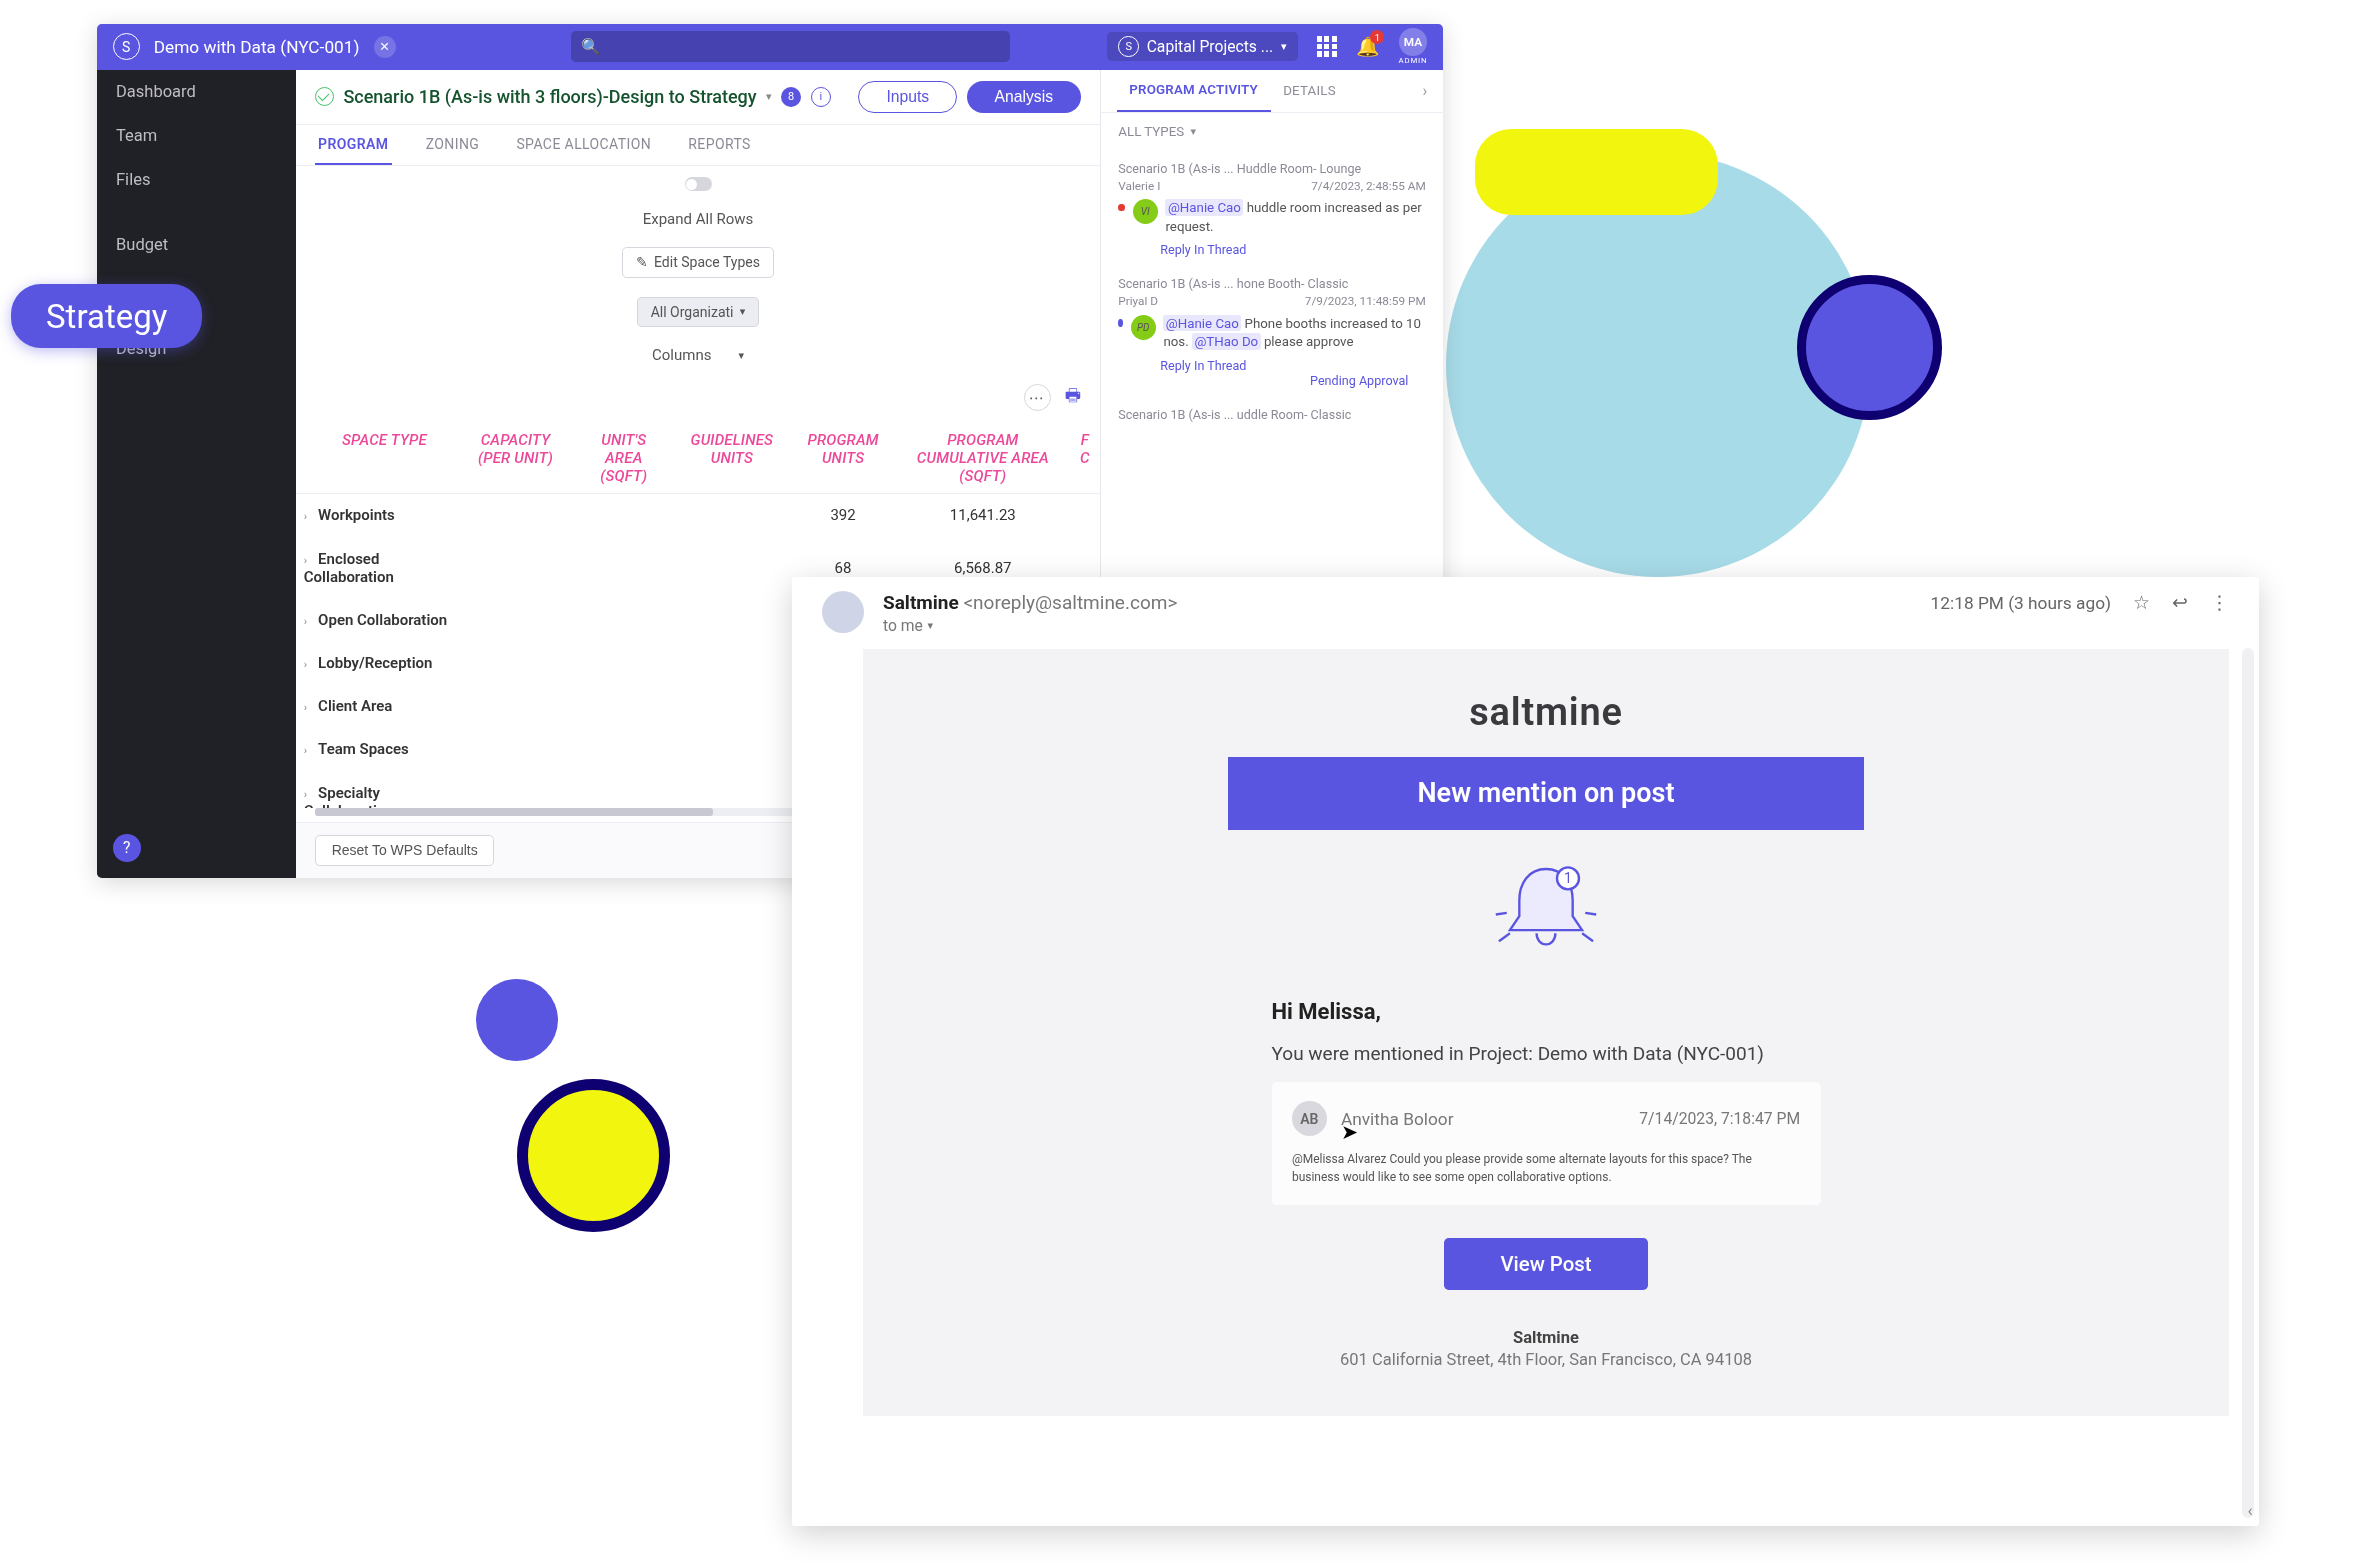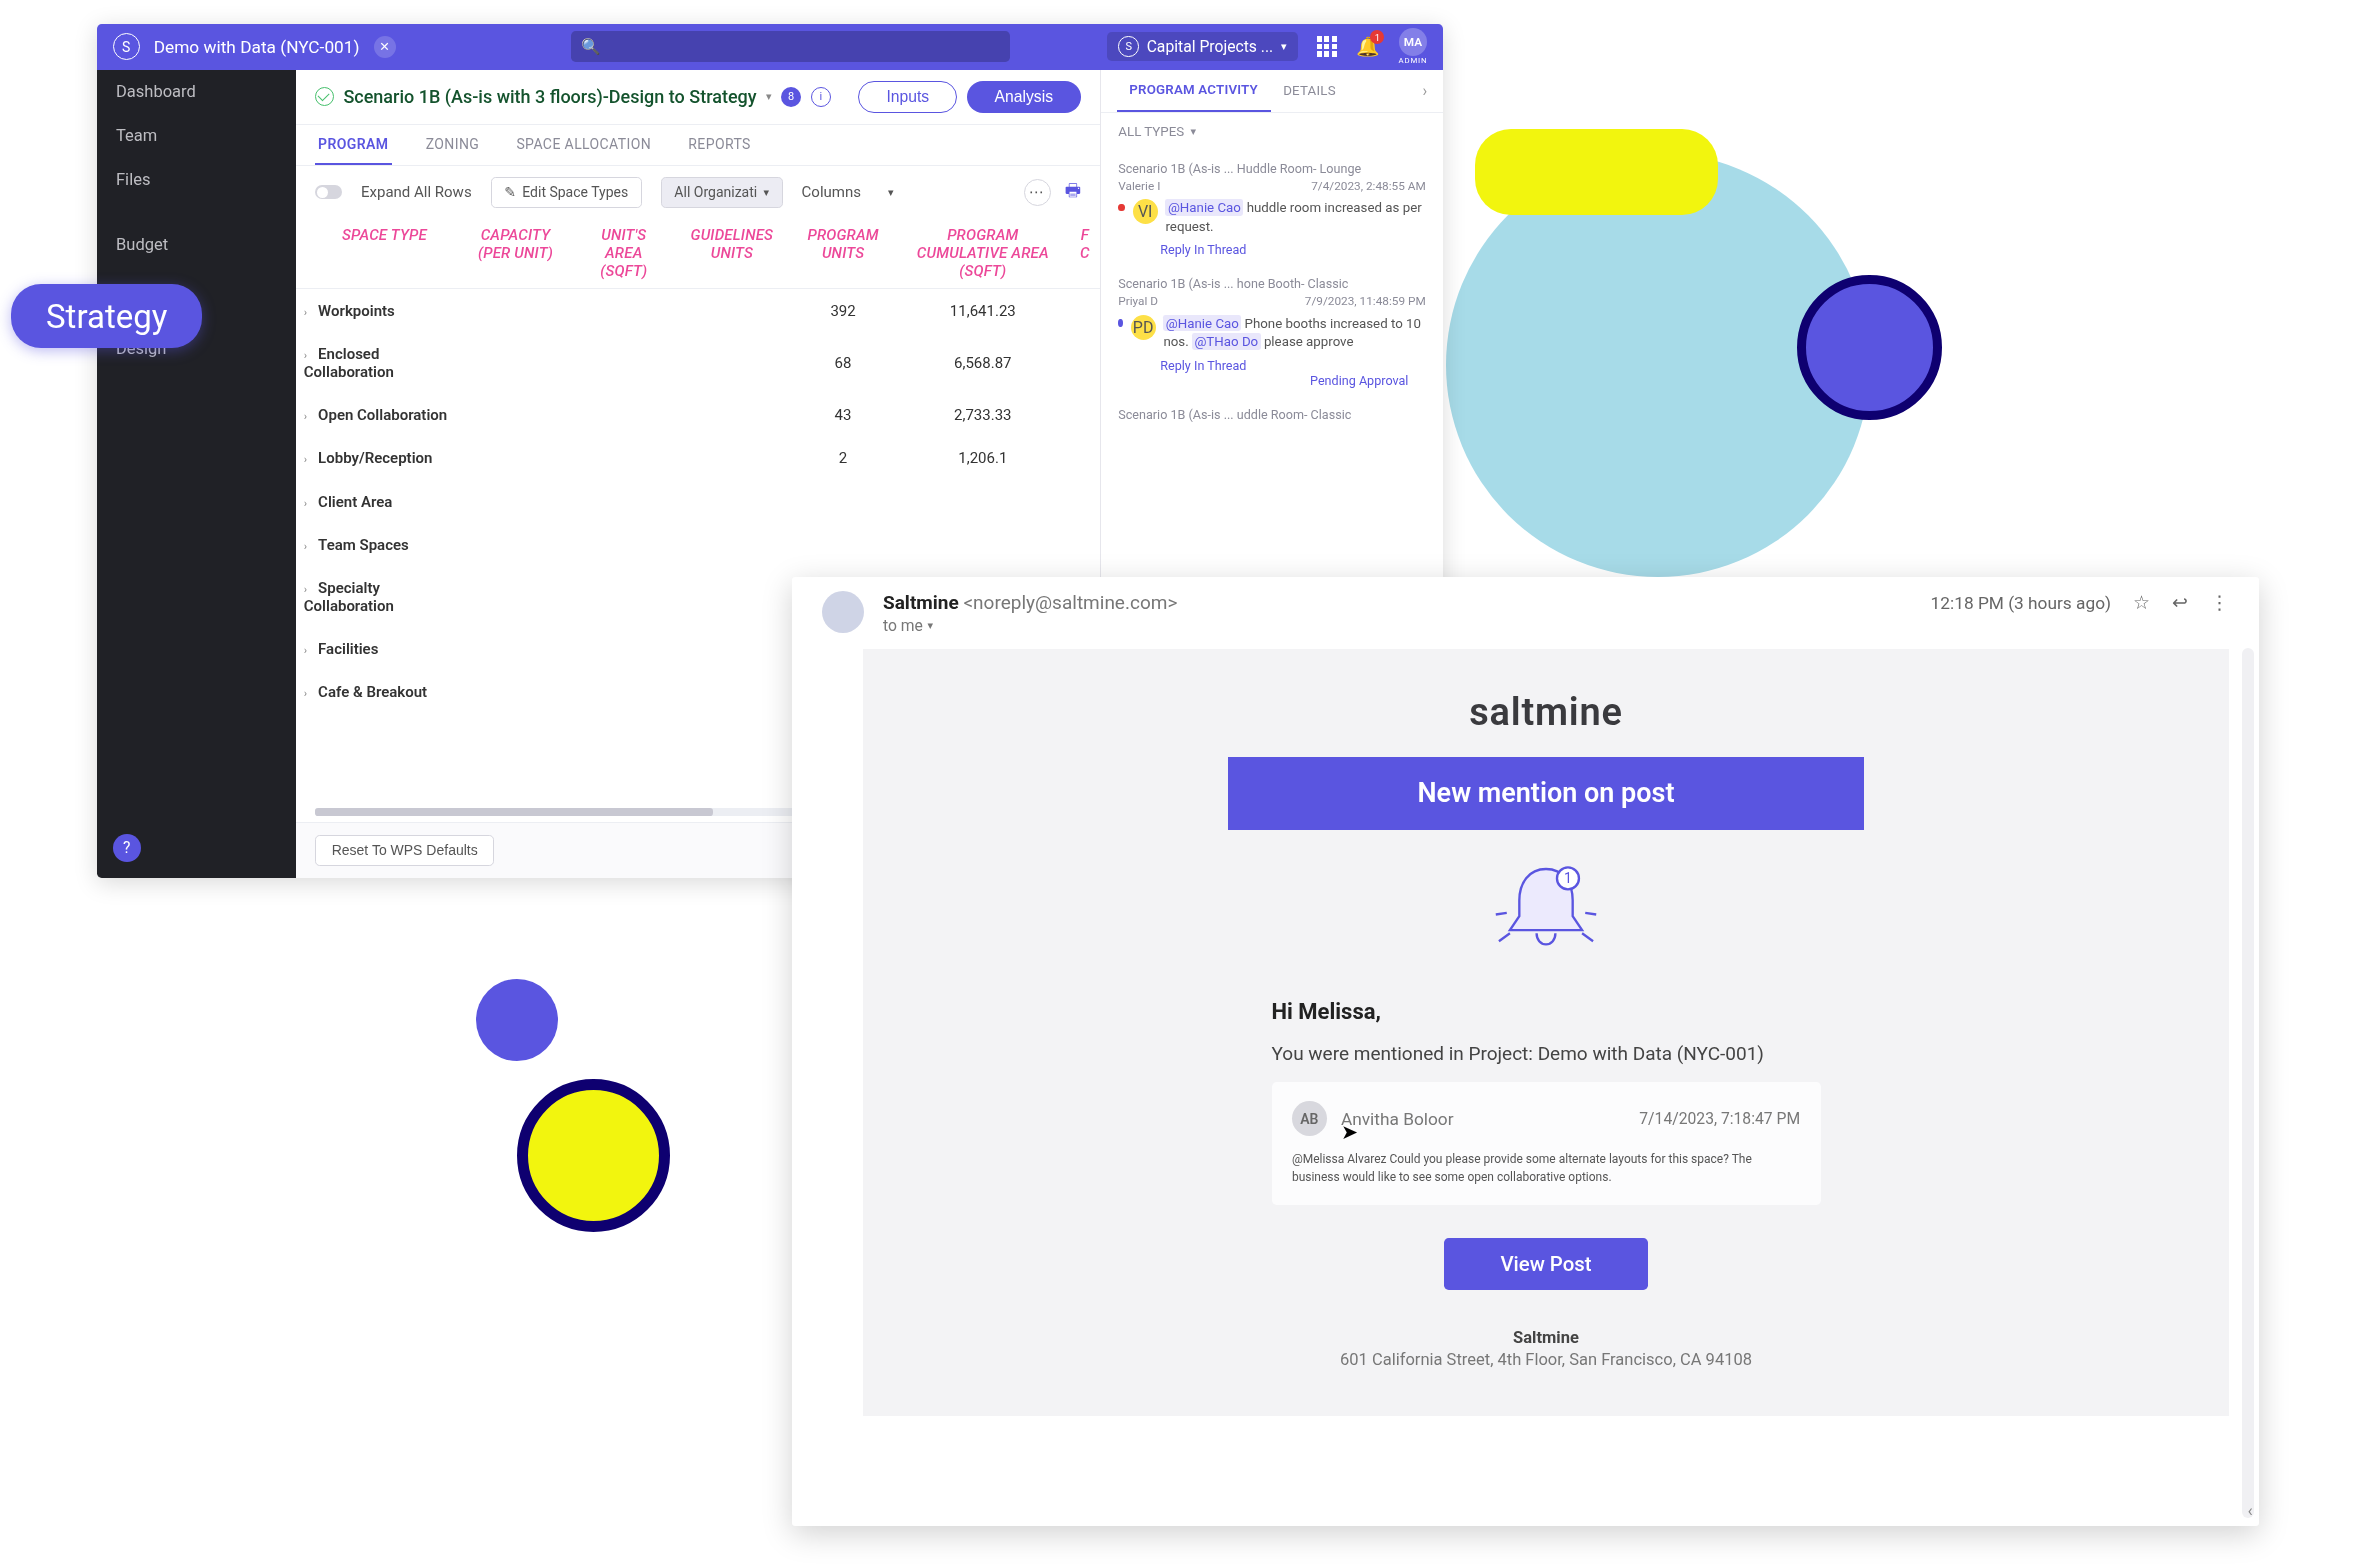--- a/index.html
+++ b/index.html
@@ -87,21 +87,21 @@
   .info-pill{width:20.4px;height:20.4px;border-radius:50%;border:1.6px solid #5a55e0;color:#5a55e0;font-size:11px;display:flex;align-items:center;justify-content:center;}
   .scenario-actions{margin-left:auto;display:flex;gap:9.4px;}
   .btn { border-radius:19px; padding:6.3px 27px; font-size:15.7px; border:0.8px solid transparent;}
   .btn-outline{ border-color:#5a55e0; color:#5a55e0; background:#fff;}
   .btn-solid{ background:#5a55e0; color:#fff;}
 
   .sub-tabs{display:flex; gap:31px; padding:0 19px; border-bottom:0.8px solid #eceef3;}
   .sub-tab{ padding:11px 3.1px; font-size:14px; color:#8b8b98; letter-spacing:0.4px;}
   .sub-tab.active{ color:#5a55e0; border-bottom:2.4px solid #5a55e0; font-weight:600;}
 
-  .toolbar{ display:flex; align-items:center; gap:19px; padding:11px 19px; color:#555; font-size:15px;}
+  .toolbar{ display:flex; align-items:center; gap:19px; padding:11px 19px; color:#555; font-size:15px;flex-direction:column;}
   .toggle{width:27px;height:14px;background:#d6d6de;border-radius:7.8px;position:relative;}
   .toggle::after{content:"";position:absolute;width:11px;height:11px;background:#fff;border-radius:50%;top:1.6px;left:1.6px;}
   .tb-btn{border:0.8px solid #d6d6de;border-radius:4.7px;padding:6.3px 12.6px;display:flex;align-items:center;gap:6.3px;font-size:14px;}
   .tb-btn.filled{background:#ececf3;}
   .dots{width:27px;height:27px;border:0.8px solid #d6d6de;border-radius:50%;display:flex;align-items:center;justify-content:center;letter-spacing:1.6px;}
   .print-ico{color:#5a55e0;font-size:17.3px;}
 
   .grid{ flex:1; overflow:auto;}
   .grid table{width:100%; border-collapse:collapse; font-size:15px;}
   .grid th{ text-align:center; color:#ec4899; font-weight:500; font-size:15px; padding:7.8px 7.8px; letter-spacing:0.2px; border-bottom:0.8px solid #eceef3; vertical-align:top;font-style:italic;}
@@ -127,21 +127,21 @@
   .rp-filter{ padding:11px 17.3px; color:#8b8b98; font-size:13.3px; display:flex;align-items:center;gap:6.3px;}
 
   .activity{ font-size:13.3px; color:#555; padding:3.1px 0;}
   .card{ padding:7.8px 17.3px 11px; position:relative;}
   .card .meta1{ color:#8b8b98; font-size:12.6px; margin-bottom:3.1px;}
   .card .meta2{ display:flex; justify-content:space-between; color:#8b8b98; font-size:11.8px; margin-bottom:6.3px;}
   .card .body{ display:flex; gap:7.8px; align-items:flex-start;}
   .dot-ind{ width:7.8px;height:7.8px;border-radius:50%; margin-top:4.7px;}
   .dot-red{background:#e53935;}
   .dot-blue{background:#5a55e0;}
-  .av{width:25px;height:25px;border-radius:50%;background:#fde047;color:#555;font-size:16px;display:flex;align-items:center;justify-content:center;flex-shrink:0;}
+  .av{width:25px;height:25px;border-radius:50%;background:#84cc16;color:#555;font-size:10px;display:flex;align-items:center;justify-content:center;flex-shrink:0;font-style:italic;}
   .msg{font-size:13.3px;line-height:1.4;}
   .mention{background:#e9e7fb;color:#5a55e0;padding:0.8px 2.4px;border-radius:2.4px;}
   .reply-link{color:#5a55e0;font-size:12.6px;margin-left:42px;margin-top:6.3px;display:inline-block;}
   .pending{color:#5a55e0;font-size:12.6px; text-align:right; padding-right:17.3px;}
 
   
   .email-window{
     position:absolute; top:577px; left:792px; width:1467px; height:949px;
     background:#fff; box-shadow:0 7.8px 31px rgba(0,0,0,0.18); border-radius:3.1px;
     z-index:10; overflow:hidden;

